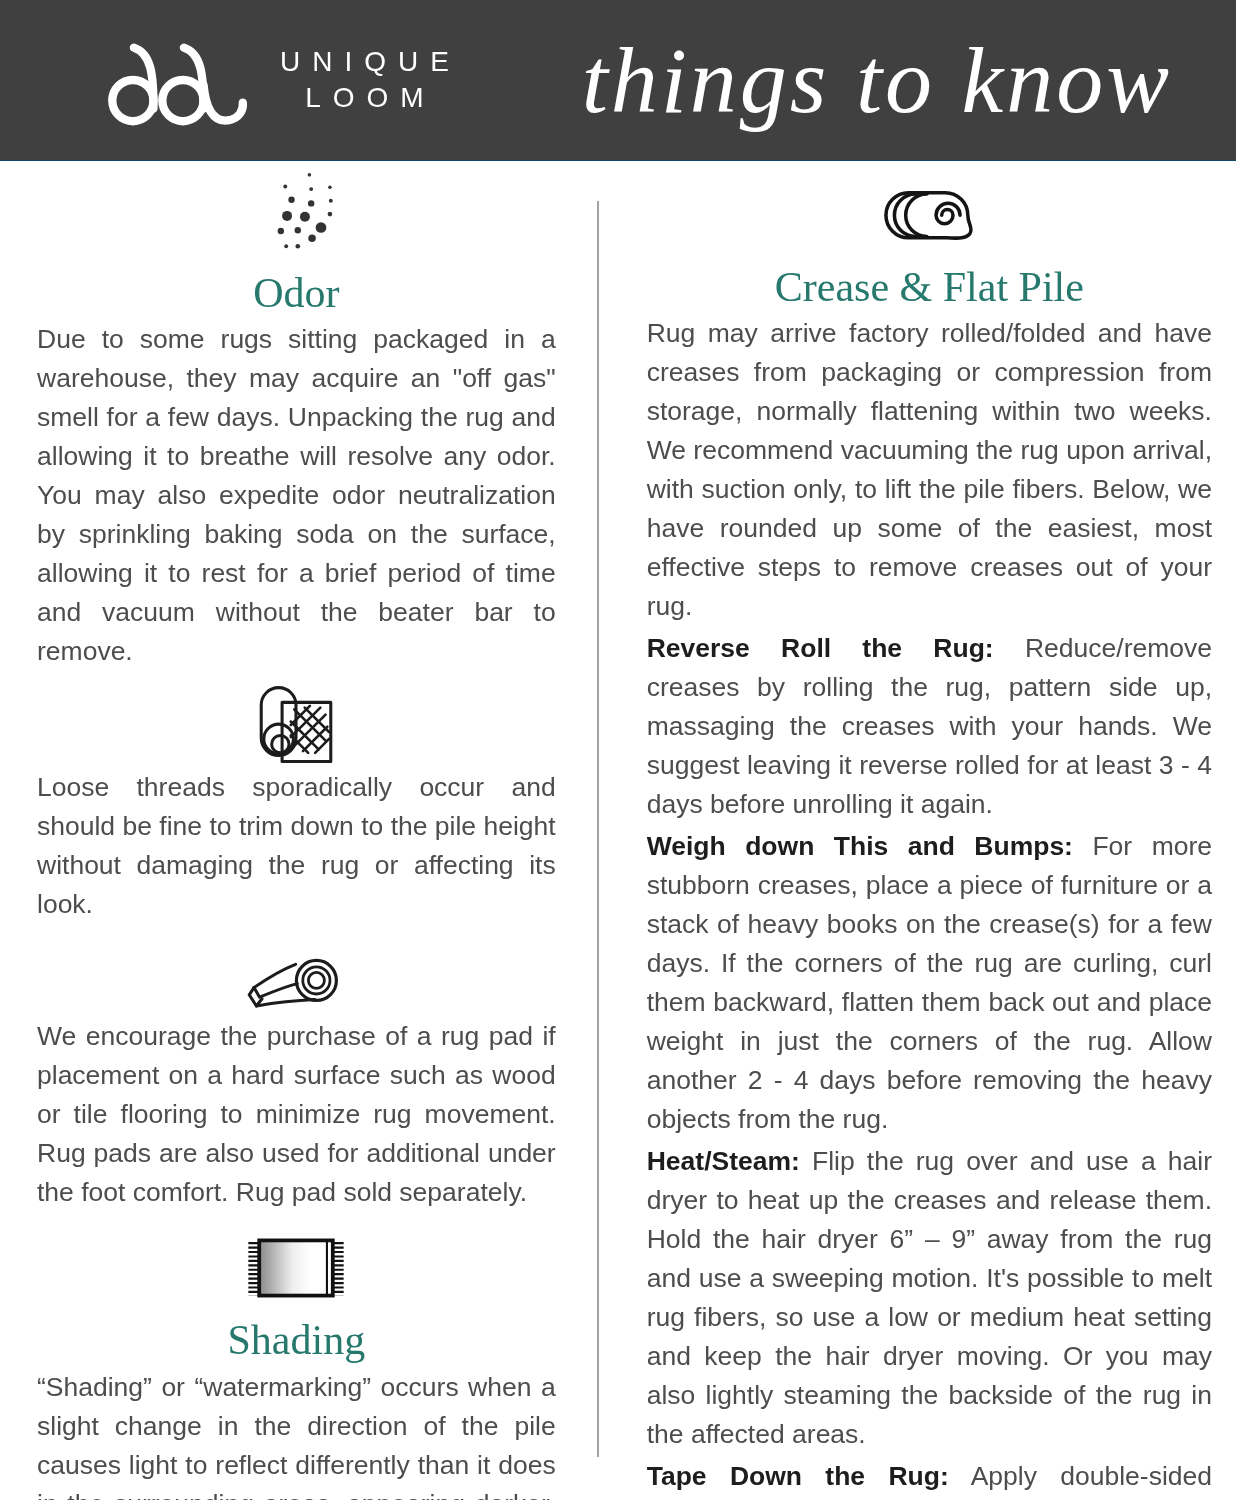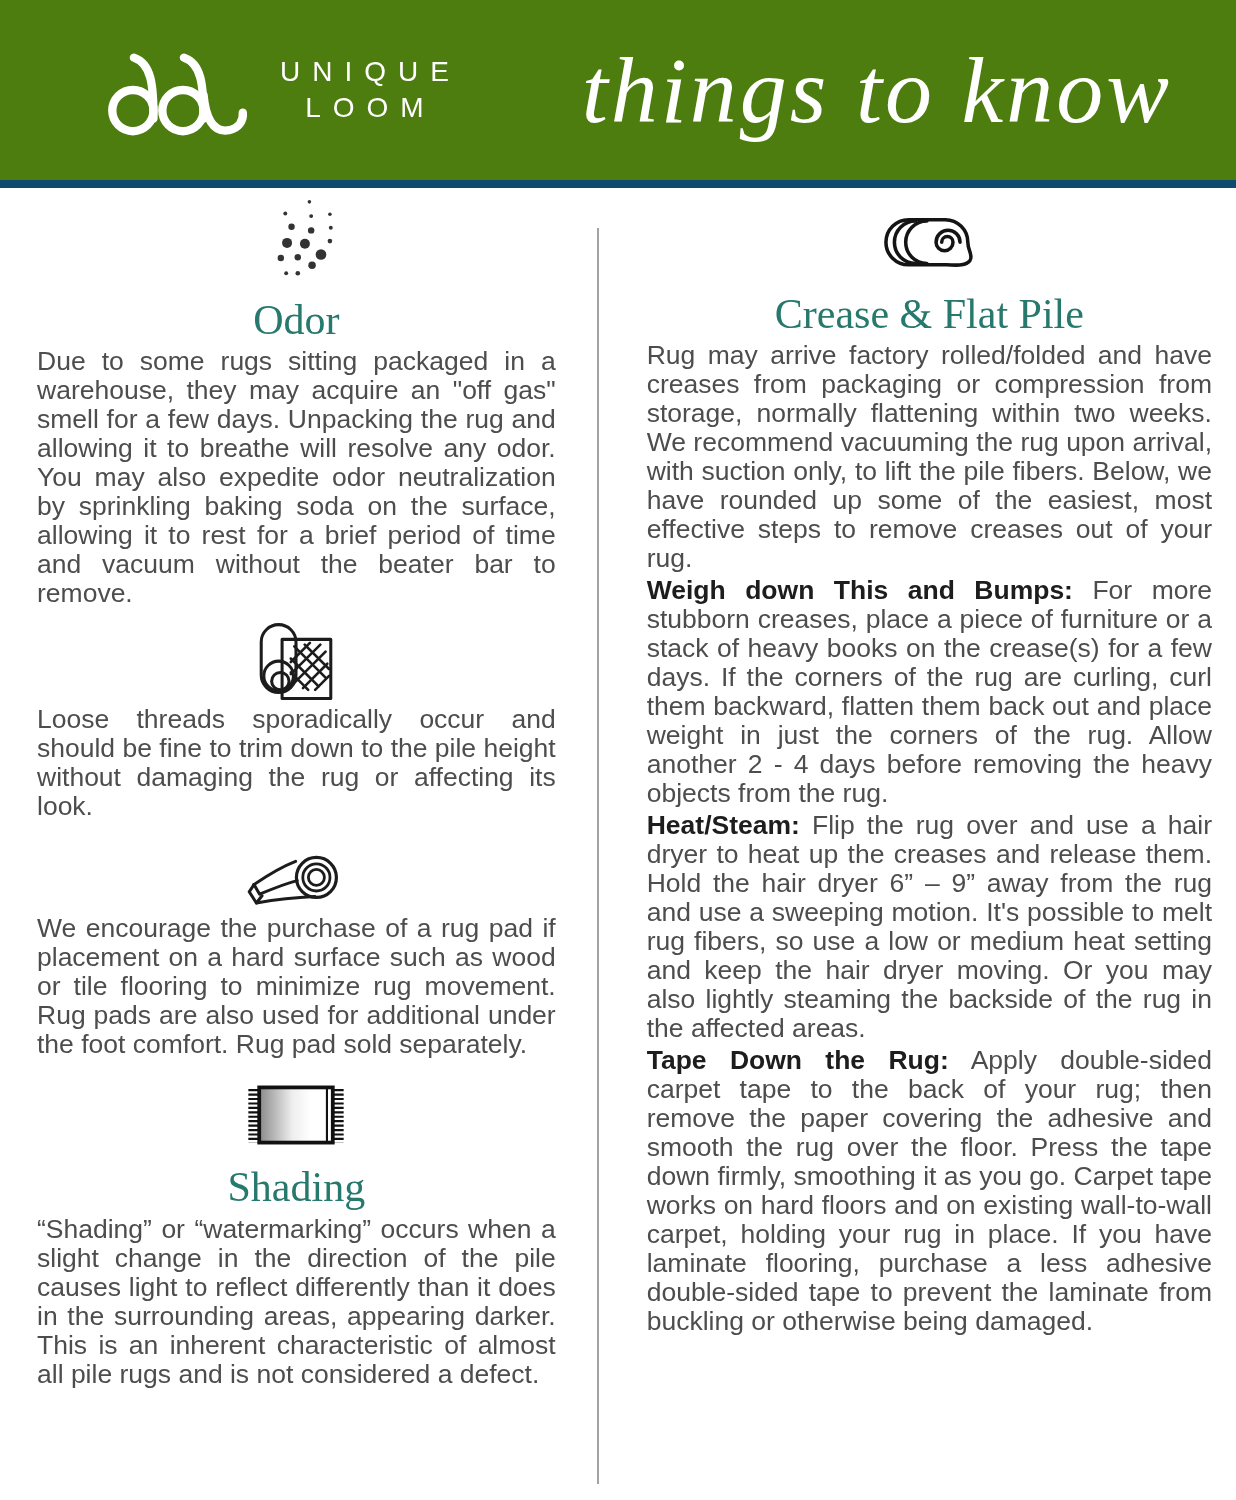--- a/index.html
+++ b/index.html
@@ -3,22 +3,22 @@
 <meta charset="utf-8">
 <style>
   html,body { margin:0; padding:0; }
   body {
     width:1236px; height:1500px; background:#ffffff; overflow:hidden;
     font-family:"Liberation Sans", sans-serif;
     -webkit-font-smoothing:antialiased;
   }
   
   .header {
-    height:188px; background:#4d7c0f; display:flex; align-items:center;
-    box-sizing:border-box; border-bottom:8px solid #0c4a6e;
+    height:161px; background:#404040; display:flex; align-items:center;
+    box-sizing:border-box; border-bottom:1px solid #0c4a6e;
   }
   .brand { display:flex; align-items:center; margin-left:104px; }
   .brand-mark svg { display:block; }
   .brand-text {
     color:#ffffff; margin-left:26px; font-size:28px; font-weight:400;
     letter-spacing:12px; line-height:1.3; text-align:center;
   }
   .header-title {
     margin-left:auto; margin-right:64px;
     font-family:"Liberation Serif", serif; font-weight:400;
@@ -33,21 +33,21 @@
   .col { box-sizing:border-box; }
   .col-left  { width:597px; padding:0 26px 0 37px; }
   .col-right { width:639px; padding:0 24px 0 33px;margin-left:32px; }
   .icon-row { display:flex; justify-content:center; }
   h2.heading {
     font-family:"Liberation Serif", serif; font-weight:400;
     font-size:42px; line-height:1.15; color:#27786d;
     text-align:center; margin:8px 0 3px 0;
   }
   p.body {
-    font-size:26.5px; line-height:29px; color:#4d4d4d;
+    font-size:26.5px; line-height:39px; color:#4d4d4d;
     text-align:justify; margin:3px 0 0 0; letter-spacing:0;
   }
   p.body strong { color:#1d1d1d; font-weight:700; }
   .tip { margin-top:20px; }
   svg .ink { stroke:#1c1c1c; fill:none; stroke-linecap:round; stroke-linejoin:round; }
 </style>
 </head>
 <body>
 
 <header class="header">
@@ -175,20 +175,23 @@
             <path d="M56,10 A30,30 0 0 0 56,70"></path>
             <path d="M72,10 A30,30 0 0 0 72,70"></path>
             <path d="M93,40 A8,8 0 1 1 109,40 A12,12 0 0 1 85,40 A17,17 0 0 1 119,40"></path>
           </g>
         </svg>
       </div>
       <h2 class="heading" style="margin-top:16px;">Crease &amp; Flat Pile</h2>
       <p class="body">Rug may arrive factory rolled/folded and have creases from packaging or compression from storage, normally flattening within two weeks. We recommend vacuuming the rug upon arrival, with suction only, to lift the pile fibers. Below, we have rounded up some of the easiest, most effective steps to remove creases out of your rug.</p>
 
       <p class="body tip">
+        <strong>Reverse Roll the Rug:</strong><span> Reduce/remove creases by rolling the rug, pattern side up, massaging the creases with your hands. We suggest leaving it reverse rolled for at least 3 - 4 days before unrolling it again.</span>
+      </p>
+      <p class="body tip">
         <strong>Weigh down This and Bumps:</strong><span> For more stubborn creases, place a piece of furniture or a stack of heavy books on the crease(s) for a few days. If the corners of the rug are curling, curl them backward, flatten them back out and place weight in just the corners of the rug. Allow another 2 - 4 days before removing the heavy objects from the rug.</span>
       </p>
       <p class="body tip">
         <strong>Heat/Steam:</strong><span> Flip the rug over and use a hair dryer to heat up the creases and release them. Hold the hair dryer 6” – 9” away from the rug and use a sweeping motion. It's possible to melt rug fibers, so use a low or medium heat setting and keep the hair dryer moving. Or you may also lightly steaming the backside of the rug in the affected areas.</span>
       </p>
       <p class="body tip">
         <strong>Tape Down the Rug:</strong><span> Apply double-sided carpet tape to the back of your rug; then remove the paper covering the adhesive and smooth the rug over the floor. Press the tape down firmly, smoothing it as you go. Carpet tape works on hard floors and on existing wall-to-wall carpet, holding your rug in place. If you have laminate flooring, purchase a less adhesive double-sided tape to prevent the laminate from buckling or otherwise being damaged.</span>
       </p>
     </section>
   </div>

